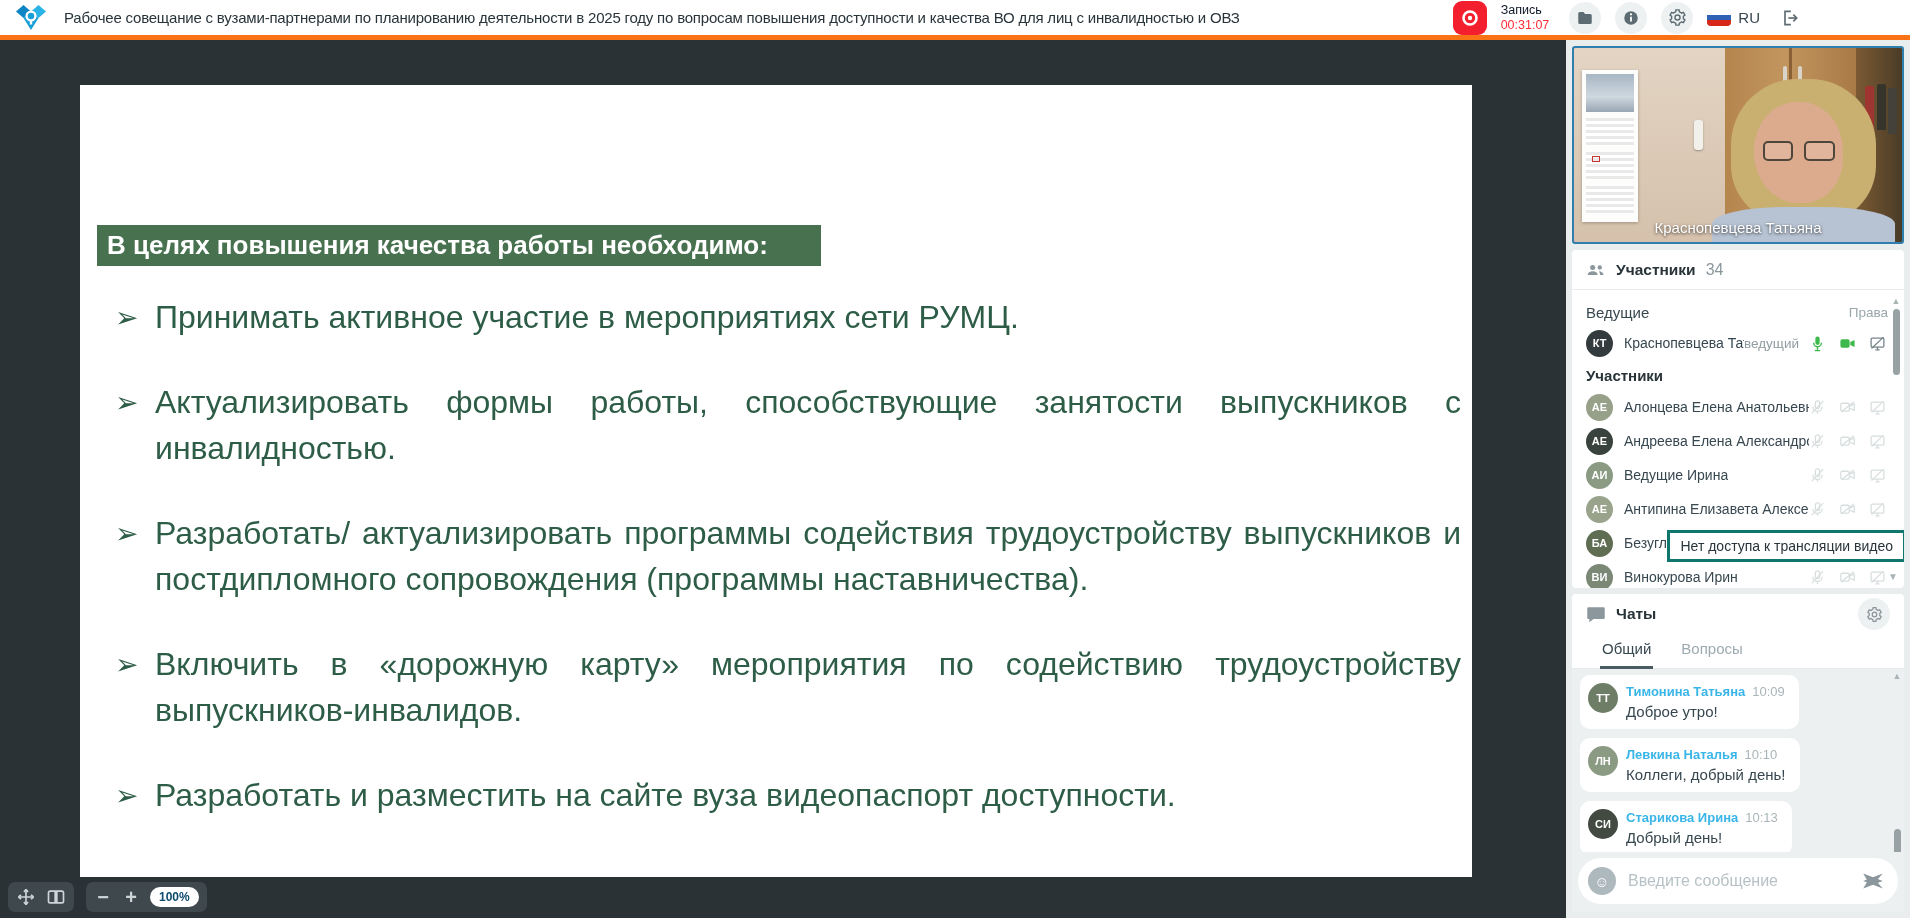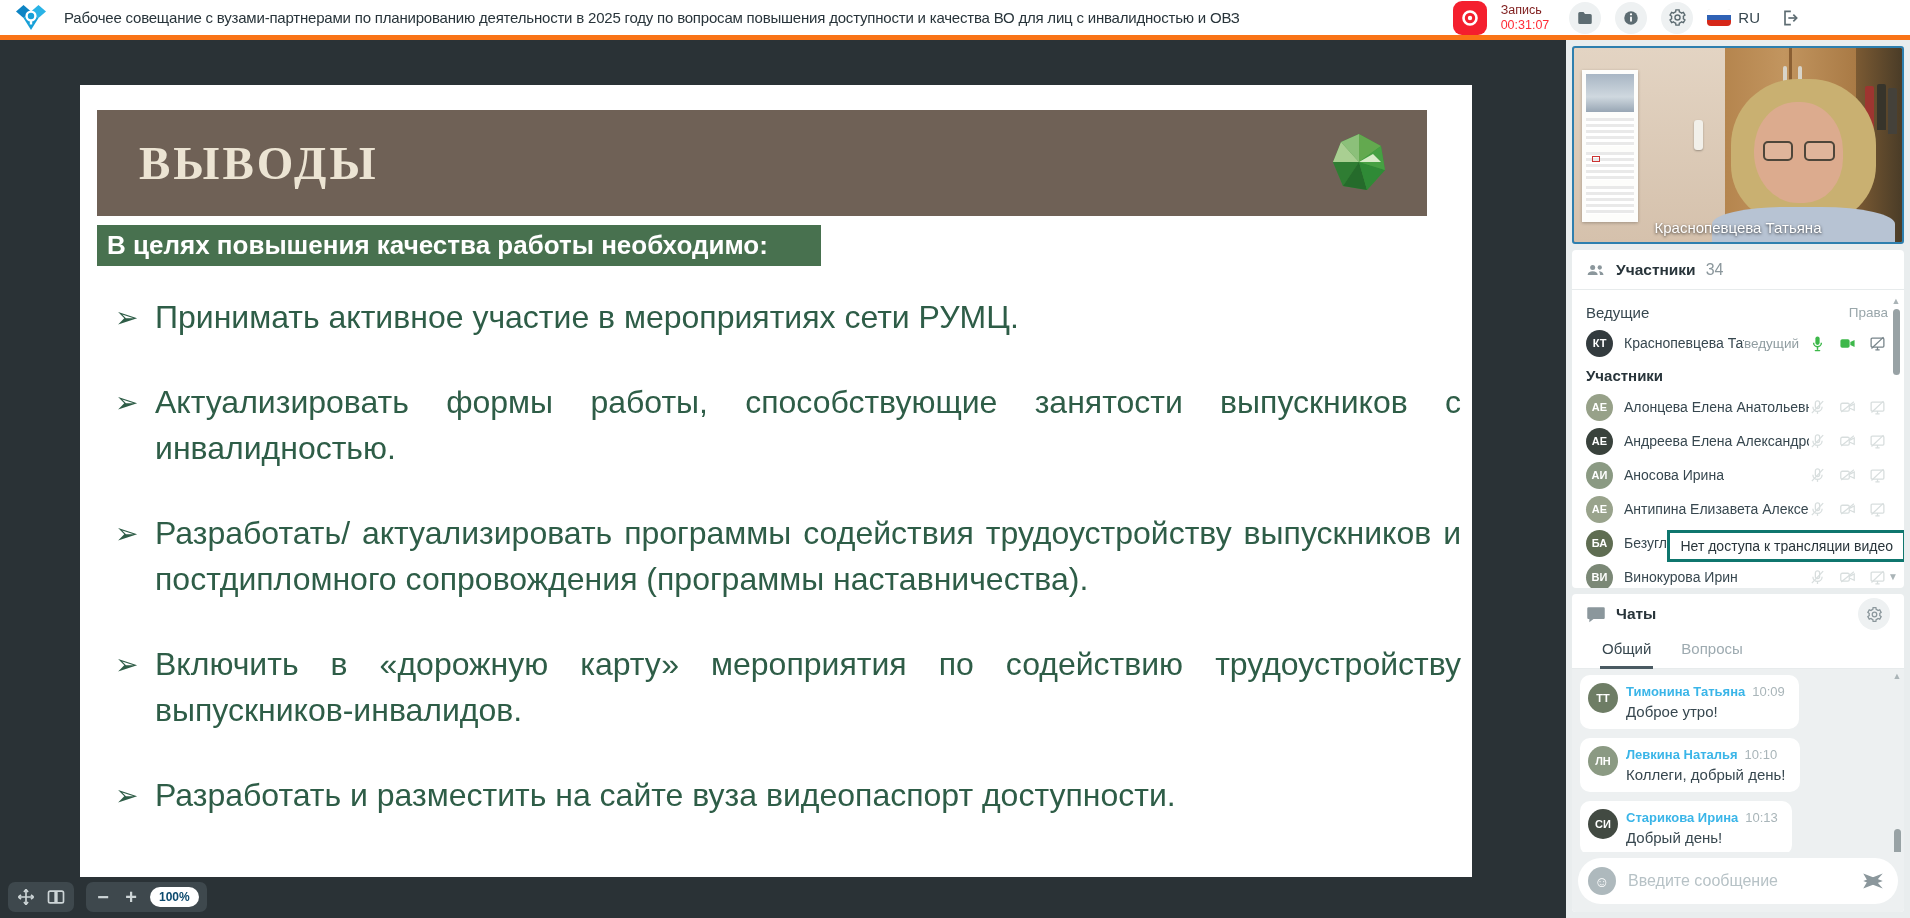--- a/index.html
+++ b/index.html
@@ -9,21 +9,21 @@
   
   .topbar { height:40px; background:#fff; display:flex; align-items:center;
     padding:0 14px; border-bottom:5px solid #f97316; }
   .logo { width:34px; height:28px; margin-right:16px; flex:none; }
   .topbar-title { font-size:15px; color:#28343a; font-weight:500; white-space:nowrap;
     overflow:hidden; flex:1 1 auto; letter-spacing:-0.2px; }
   .topbar-right { display:flex; align-items:center; gap:14px; margin-left:12px; padding-right:90px; flex:none; }
   .rec-btn { width:34px; height:34px; border-radius:9px; background:#f41f2e;
     display:flex; align-items:center; justify-content:center; cursor:pointer; }
   .rec-meta { line-height:1.15; margin-right:6px; }
-  .rec-label { font-size:12.5px; color:#7f1d1d; }
+  .rec-label { font-size:12.5px; color:#0f172a; }
   .rec-time { font-size:12.5px; color:#ff2b36; }
   .round-btn { width:32px; height:32px; border-radius:50%; background:#eef1f2;
     display:flex; align-items:center; justify-content:center; cursor:pointer; color:#5d6c72; }
   .flag { width:24px; height:17px; border-radius:4px; overflow:hidden; display:inline-block;
     box-shadow:0 0 0 1px #dde3e4 inset; }
   .flag div { height:33.4%; }
   .lang-wrap { display:flex; align-items:center; gap:7px; cursor:pointer; }
   .lang-label { font-size:15px; color:#37474f; font-weight:500; }
 
   
@@ -214,34 +214,20 @@
           <line x1="10" y1="12" x2="20" y2="12"></line>
       </svg>
     </div>
   </div>
 </div>
 
 <div class="main">
 
   <div class="stage">
     <div class="slide">
-      <div class="slide-header">
-        <div class="slide-title">ВЫВОДЫ</div>
-        <svg class="gem" viewBox="0 0 60 62">
-          <polygon points="30,2 52,14 56,38 38,58 14,54 4,30 12,10" fill="#3e8d3a"></polygon>
-          <polygon points="30,2 52,14 30,30" fill="#63a94f"></polygon>
-          <polygon points="30,2 30,30 12,10" fill="#8cc07a"></polygon>
-          <polygon points="12,10 30,30 4,30" fill="#a9cf92"></polygon>
-          <polygon points="4,30 30,30 14,54" fill="#2f7d33"></polygon>
-          <polygon points="30,30 38,58 14,54" fill="#256b2b"></polygon>
-          <polygon points="30,30 56,38 38,58" fill="#2f8a36"></polygon>
-          <polygon points="52,14 56,38 30,30" fill="#46a043"></polygon>
-          <polygon points="30,30 44,22 52,30" fill="#d8ecc9"></polygon>
-        </svg>
-      </div>
       <div class="slide-subtitle-box">
         <div class="slide-subtitle">В целях повышения качества работы необходимо:</div>
       </div>
       <div class="bullets" id="bullets-list">
   <div class="bullet">
     <span class="arrow">➢</span>
     <span class="btxt">Принимать активное участие в мероприятиях сети РУМЦ.</span>
   </div>
 
   <div class="bullet">
@@ -402,21 +388,21 @@
         <rect x="3" y="4.5" width="18" height="12.5" rx="1.5"></rect>
                   <line x1="9" y1="21" x2="15" y2="21"></line>
                   <line x1="12" y1="17" x2="12" y2="21"></line>
                   <line x1="3.5" y1="19" x2="20.5" y2="3"></line>
       </svg>
     </div>
   </div>
 
   <div class="prow">
     <div class="avatar" style="background: rgb(139, 154, 131);">АИ</div>
-    <div class="pname">Аносова Ирина</div>
+    <div class="pname">Ведущие Ирина</div>
     <div class="picons">
       <svg class="pic muted" viewBox="0 0 24 24" fill="none" stroke="currentColor" stroke-width="1.8">
         <rect x="9" y="2.5" width="6" height="11" rx="3"></rect>
                   <path d="M5.5 11a6.5 6.5 0 0 0 13 0"></path>
                   <line x1="12" y1="17.5" x2="12" y2="21"></line>
                   <line x1="4" y1="20" x2="20" y2="3"></line>
       </svg>
       <svg class="pic muted" viewBox="0 0 24 24" fill="none" stroke="currentColor" stroke-width="1.8">
         <rect x="2.5" y="6" width="12" height="11" rx="2"></rect>
                   <path d="M15.5 10l6-3v9l-6-3"></path>

